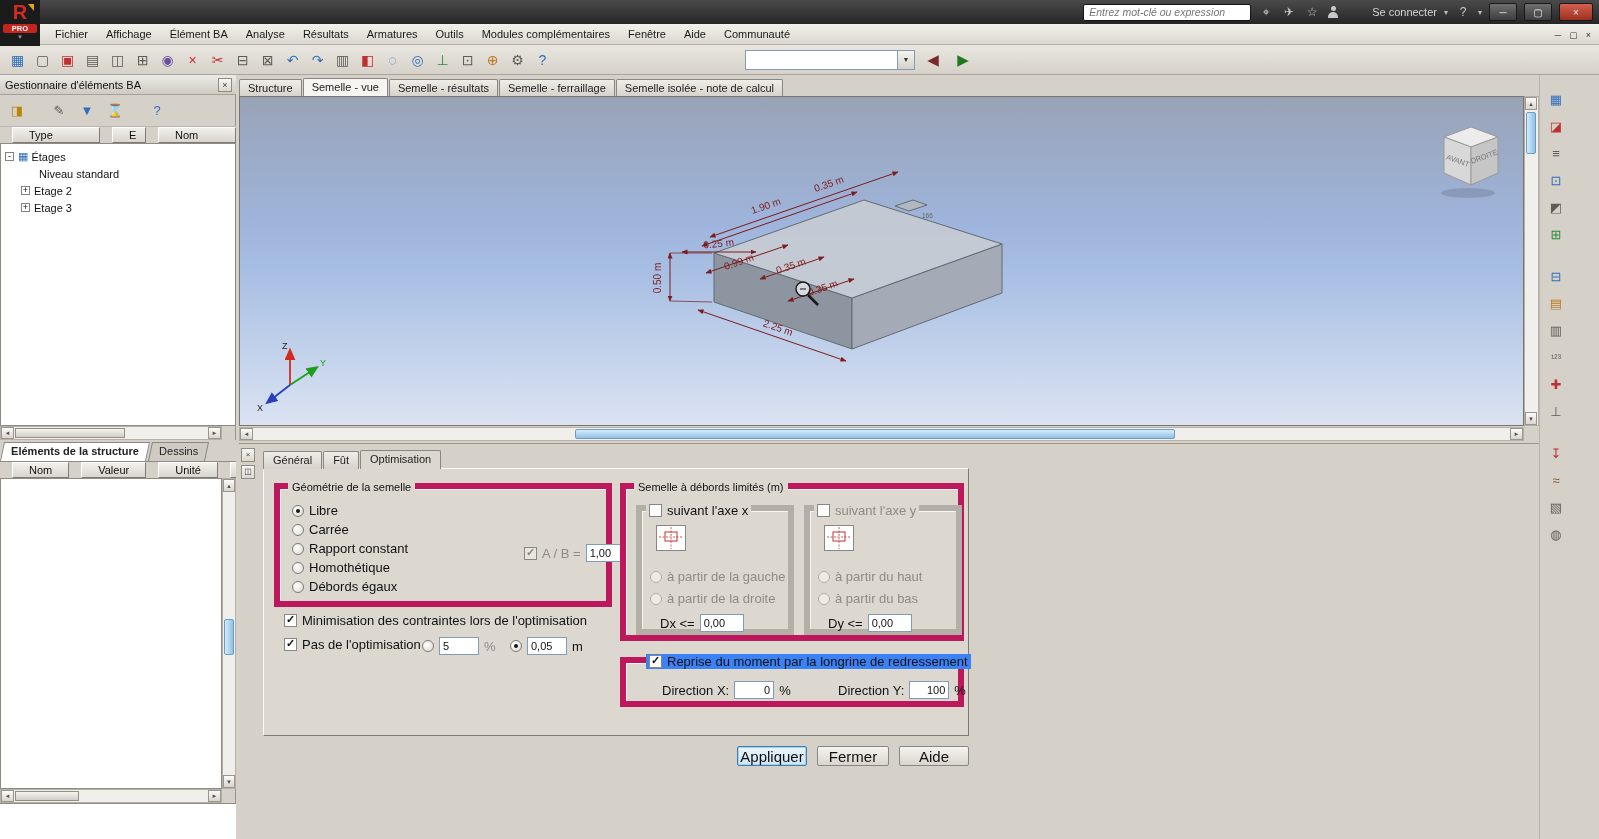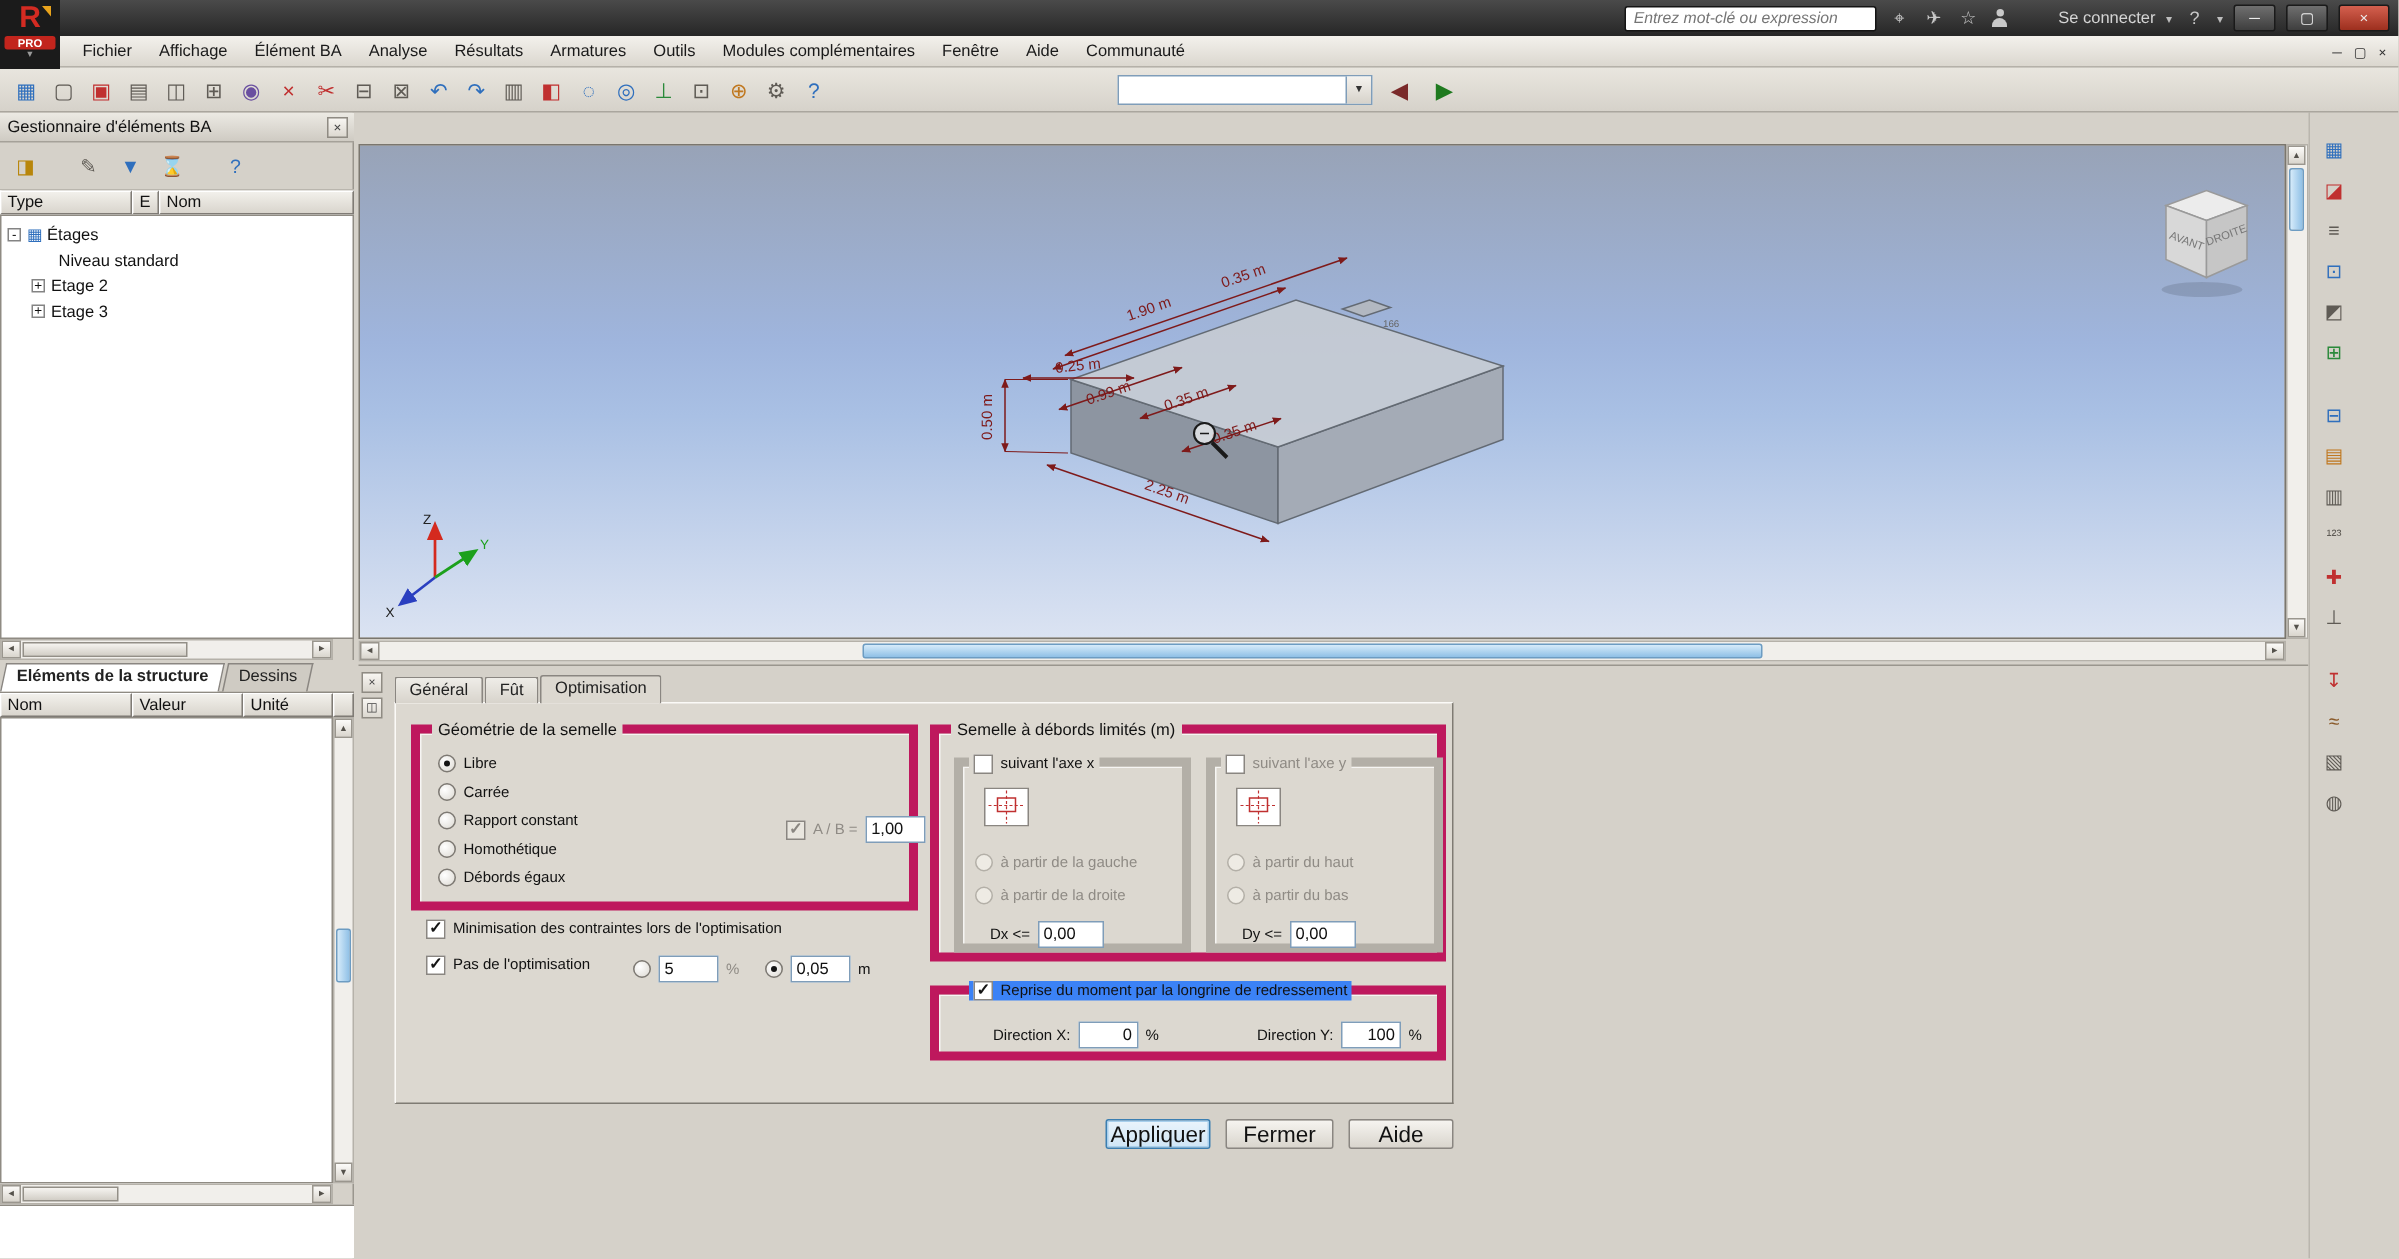--- a/index.html
+++ b/index.html
@@ -67,21 +67,21 @@
   
   .left-panel { position:absolute; left:0; top:75px; width:236px; bottom:0; background:#d5d1c9; border-right:1px solid #9a968e; }
   .lp-title { position:absolute; left:0; top:0; width:236px; height:20px; background:linear-gradient(#eceae4,#cfcbc3);
     border-bottom:1px solid #a5a199; line-height:20px; padding-left:5px; color:#111; }
   .lp-close { position:absolute; right:3px; top:3px; width:14px; height:14px; border:1px solid #8f8b83;
     background:linear-gradient(#f8f6f2,#dcd8d0); font-size:9px; line-height:12px; text-align:center; color:#444; }
   .lp-tools { position:absolute; left:0; top:20px; width:236px; height:32px; display:flex; align-items:center; gap:6px; padding-left:6px;
     border-bottom:1px solid #bab6ae; }
   .lp-tool { width:22px; height:22px; display:flex; align-items:center; justify-content:center; font-size:13px; border:1px solid transparent; }
   .hcell { height:16px; background:linear-gradient(#f2f0eb,#d9d5cd); border:1px solid; border-color:#fff #7f7b75 #7f7b75 #fff;
-    font-size:11px; padding:0 4px; line-height:14px; color:#111; }
+    font-size:11px; padding:0 16px; line-height:14px; color:#111;margin-left:12px; }
   .lp-cols { position:absolute; left:0; top:52px; width:236px; height:16px; display:flex; }
   .lp-tree { position:absolute; left:0; top:68px; width:236px; height:283px; background:#fff; border:1px solid #8f8b83; overflow:hidden; }
   .trow { display:flex; align-items:center; height:17px; font-size:11px; color:#111; }
   .exp { width:9px; height:9px; border:1px solid #848484; background:#fff; font-size:9px; line-height:7px; text-align:center; margin-right:4px; flex:none; }
   .tree-ic { font-size:11px; margin-right:3px; }
 
   
   .sb-h { background:#f1efeb; border:1px solid #b5b1a9; position:absolute; }
   .sb-btn { position:absolute; width:13px; height:12px; top:0; background:linear-gradient(#fcfbf9,#d9d5cd);
     border:1px solid #9a968e; font-size:6px; color:#55524c; display:flex; align-items:center; justify-content:center; }
@@ -139,21 +139,21 @@
   .grp.sub { border-color:#b3afa7; }
 
   .cb { position:relative; width:13px; height:13px; border:1px solid #8a8681; background:#fff; flex:none; }
   .cb.checked::after { content:"✓"; position:absolute; left:1px; top:-2px; font-size:11px; font-weight:bold; color:#151515; }
   .cb.dis { background:#e9e6df; }
   .cb.dis.checked::after { color:#8a8681; }
   .rb { position:relative; width:12px; height:12px; border:1px solid #7d7973; border-radius:50%;
     background:radial-gradient(circle at 35% 35%, #fff, #dcd9d2); flex:none; }
   .rb.sel::after { content:""; position:absolute; left:3px; top:3px; width:4px; height:4px; border-radius:50%; background:#151515; }
   .rb.dis { border-color:#b3afa7; background:#eeebe4; }
-  .lbl { font-size:10px; color:#111; white-space:nowrap; }
+  .lbl { font-size:13px; color:#111; white-space:nowrap; }
   .lbl.dis { color:#8f8b85; }
   .ctl-row { position:absolute; display:flex; align-items:center; gap:5px; }
   .tf { height:18px; border:1px solid #7f9db9; background:#fff; font:11px "Liberation Sans",sans-serif; padding:0 3px; color:#111; }
   .tf.right { text-align:right; }
 
   .btn { position:absolute; height:20px; background:linear-gradient(#f6f4f0,#d9d5cd); border:1px solid #8a8681;
     font-size:15px; color:#111; display:flex; align-items:center; justify-content:center; border-radius:2px; }
   .btn.default { border:1px solid #3c7fb1; box-shadow:inset 0 0 0 1px #a8cfec; background:linear-gradient(#eaf4fc,#cfe5f5); }
 
   .diag-icon { position:absolute; }
@@ -302,20 +302,27 @@
     <div class="sb-h" style="left:0;top:714px;width:222px;height:14px">
       <div class="sb-btn" style="left:0">◄</div>
       <div class="thumb-gray" style="left:14px;width:64px"></div>
       <div class="sb-btn" style="right:0">►</div>
     </div>
     <div class="lp-bottom"></div>
   </div>
 
   <div class="main">
 
+    <div class="view-tabs">
+      <div class="vtab">Structure</div>
+      <div class="vtab active">Semelle - vue</div>
+      <div class="vtab">Semelle - résultats</div>
+      <div class="vtab">Semelle - ferraillage</div>
+      <div class="vtab">Semelle isolée - note de calcul</div>
+    </div>
 
     <div class="viewport">
       <svg width="1285" height="330" viewBox="0 0 1285 330">
         <defs>
           <marker id="mr" markerWidth="7" markerHeight="7" refX="5.5" refY="2.5" orient="auto-start-reverse">
             <path d="M0,0 L6,2.5 L0,5 z" fill="#7e1a1a"></path>
           </marker>
           <marker id="mard" markerWidth="8" markerHeight="8" refX="5" refY="3" orient="auto">
             <path d="M0,0 L7,3 L0,6 z" fill="#d42a1e"></path>
           </marker>

